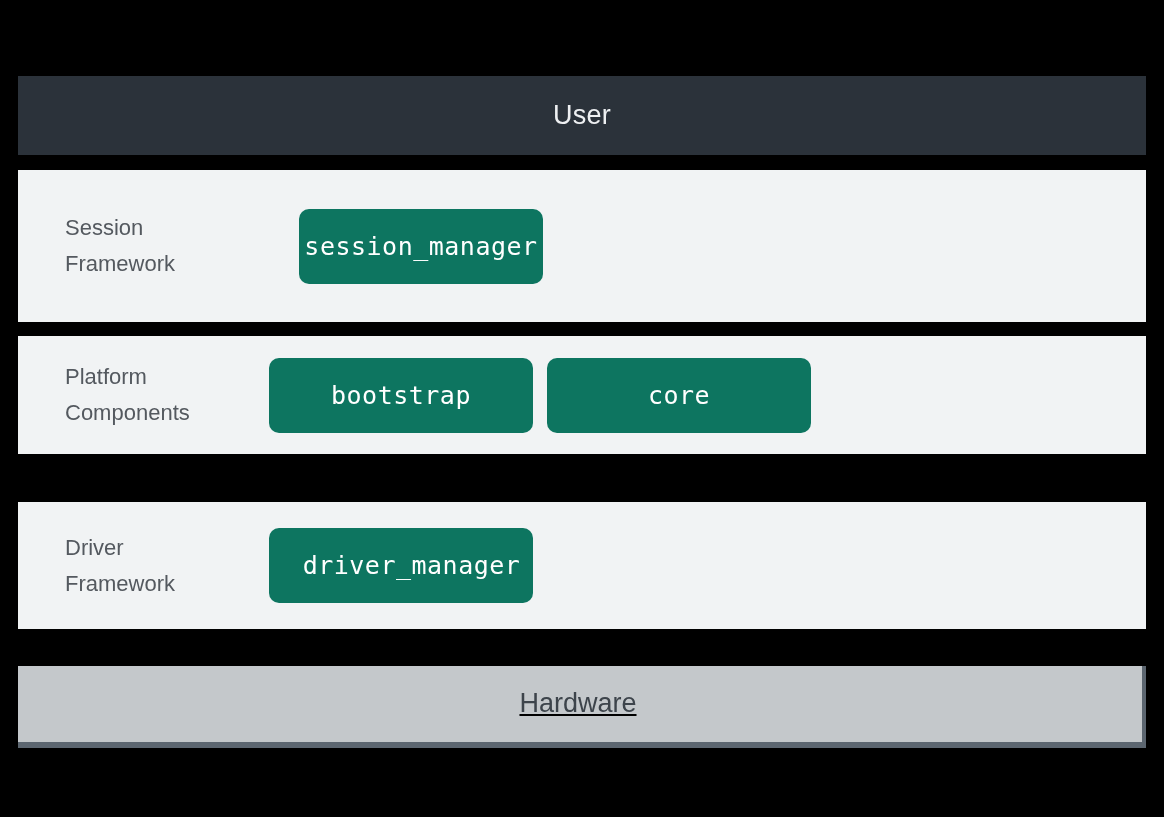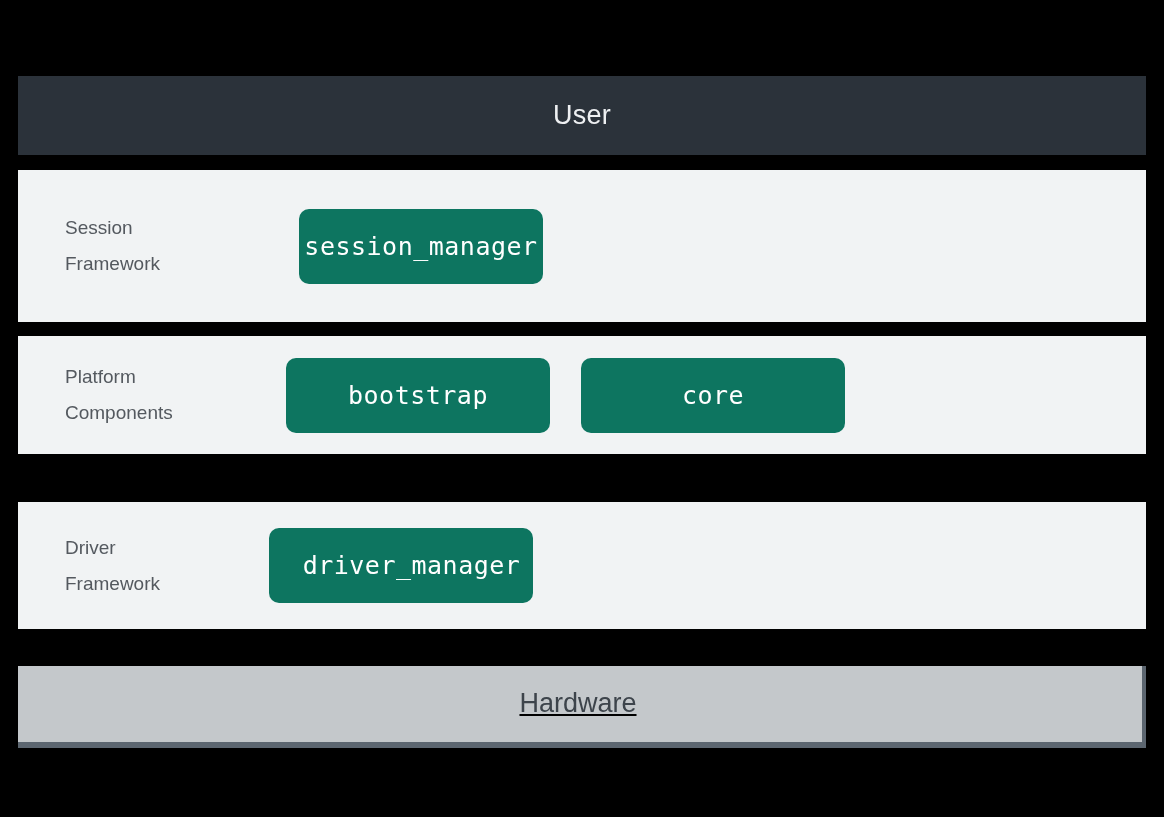--- a/index.html
+++ b/index.html
@@ -51,21 +51,21 @@
   }
   .row-session  { top: 170px; height: 152px; }
   .row-platform { top: 336px; height: 118px; }
   .row-driver   { top: 502px; height: 127px; }
 
   .row-label {
     position: absolute;
     left: 47px;
     width: 200px;
     color: #54595f;
-    font-size: 19px;
+    font-size: 22px;
     line-height: 36px;
     font-family: "Liberation Sans", sans-serif;
   }
   .row-label span { display: block; }
 
   .box-strip {
     position: absolute;
     left: 251px;
     right: 0;
     display: flex;
@@ -82,21 +82,21 @@
     justify-content: center;
     color: #ffffff;
     font-family: "DejaVu Sans Mono", "Liberation Mono", monospace;
     font-size: 25px;
     letter-spacing: 0.5px;
     box-sizing: border-box;
     padding: 0 14px;
   }
   .w-session { width: 244px; margin-left: 30px; }
   .w-driver  { width: 264px; padding-left: 35px; }
-  .w-third   { width: 264px; margin-left: 17px; }
+  .w-third   { width: 264px; }
 
   
   .hardware-bar {
     position: absolute;
     left: 18px;
     top: 666px;
     width: 1128px;
     height: 82px;
     background: #c4c8cb;
     border-right: 4px solid #5c6670;

